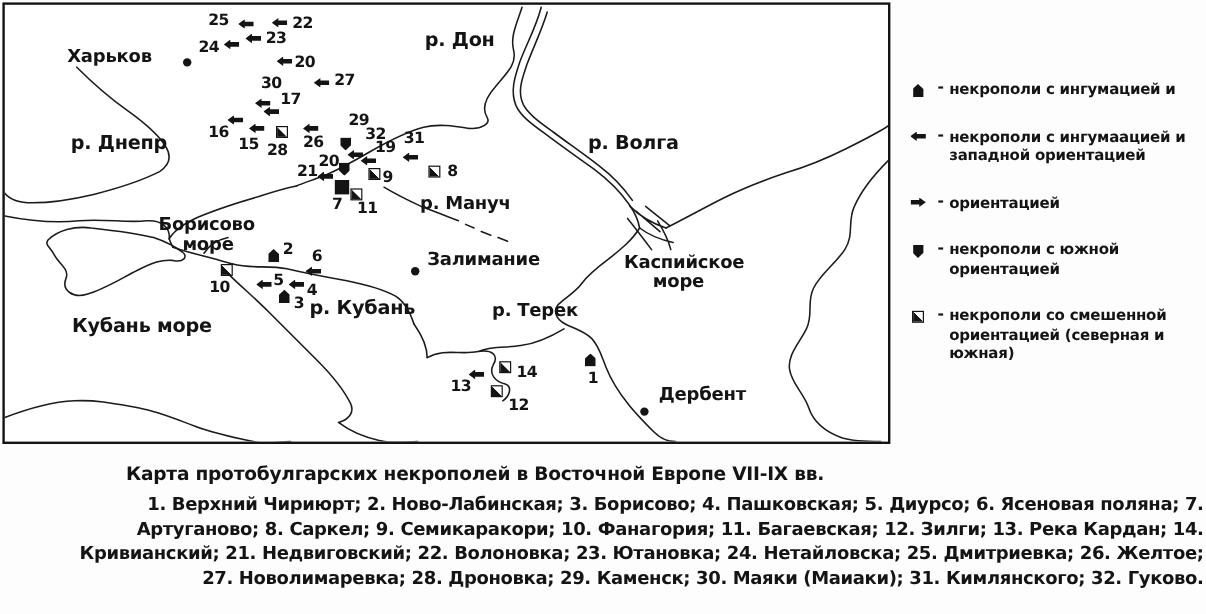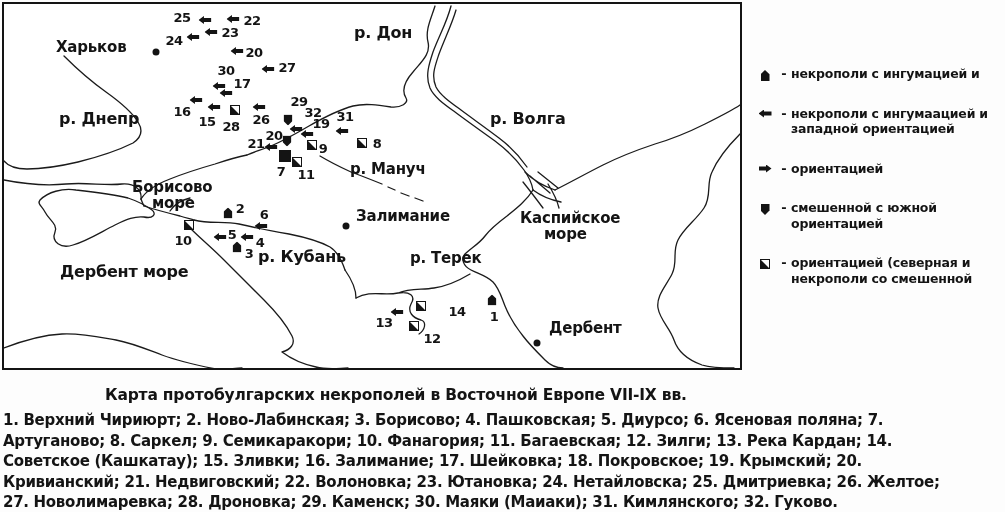--- a/index.html
+++ b/index.html
@@ -43,21 +43,21 @@
   .legend-glyph-box{width:24px;display:flex;justify-content:center;padding-top:4px;flex:none;}
   .legend-dash{width:14px;flex:none;font-weight:bold;font-size:13px;line-height:15px;text-align:center;}
   .legend-text{font-weight:bold;font-size:12.5px;line-height:15.5px;letter-spacing:-0.2px;}
   
   .map-title{
     position:absolute;left:105px;top:386px;width:880px;
     font-weight:bold;font-size:15.5px;letter-spacing:-0.2px;white-space:nowrap;
   }
   .site-list{
     position:absolute;left:3px;top:410px;width:1000px;
-    font-weight:bold;font-size:15px;line-height:20.5px;letter-spacing:-0.3px;
+    font-weight:bold;font-size:15px;line-height:20.5px;letter-spacing:-0.3px;text-align:right;
   }
   .site-list div{white-space:nowrap;}
 </style>
 </head>
 <body>
 
 <div class="stage">
 
   <div class="map-panel">
     <svg width="736" height="364" viewBox="0 0 736 364">
@@ -104,21 +104,21 @@
       <div class="geo" style="left: 350px; top: 21px; font-size: 16px;">р. Дон</div>
       <div class="geo" style="left: 486px; top: 107px; font-size: 16px;">р. Волга</div>
       <div class="geo" style="left: 346px; top: 158px; font-size: 15px;">р. Мануч</div>
       <div class="geo" style="left: 128px; top: 176px; font-size: 15px;">Борисово</div>
       <div class="geo" style="left: 148px; top: 192px; font-size: 15px;">море</div>
       <div class="geo" style="left: 352px; top: 205px; font-size: 15px;">Залимание</div>
       <div class="geo" style="left: 516px; top: 207px; font-size: 15px;">Каспийское</div>
       <div class="geo" style="left: 540px; top: 223px; font-size: 15px;">море</div>
       <div class="geo" style="left: 254px; top: 245px; font-size: 16px;">р. Кубань</div>
       <div class="geo" style="left: 406px; top: 247px; font-size: 15px;">р. Терек</div>
-      <div class="geo" style="left: 56px; top: 260px; font-size: 16px;">Дербент море</div>
+      <div class="geo" style="left: 56px; top: 260px; font-size: 16px;">Кубань море</div>
       <div class="geo" style="left: 545px; top: 317px; font-size: 15px;">Дербент</div>
       <div class="mk sh-DOT" style="left: 152px; top: 48px;"></div>
       <div class="mk sh-DOT" style="left: 342px; top: 222px;"></div>
       <div class="mk sh-DOT" style="left: 533px; top: 339px;"></div>
       <div class="mk sh-W" style="left: 201px; top: 16px;"></div>
       <div class="mk-label" style="left: 178px; top: 13px;">25</div>
       <div class="mk sh-W" style="left: 229px; top: 15px;"></div>
       <div class="mk-label" style="left: 248px; top: 16px;">22</div>
       <div class="mk sh-W" style="left: 207px; top: 28px;"></div>
       <div class="mk-label" style="left: 226px; top: 28px;">23</div>
@@ -168,21 +168,21 @@
       <div class="mk-label" style="left: 228px; top: 230px;">5</div>
       <div class="mk sh-W" style="left: 243px; top: 233px;"></div>
       <div class="mk-label" style="left: 256px; top: 238px;">4</div>
       <div class="mk sh-N" style="left: 233px; top: 243px;"></div>
       <div class="mk-label" style="left: 245px; top: 249px;">3</div>
       <div class="mk sh-M" style="left: 185px; top: 221px;"></div>
       <div class="mk-label" style="left: 179px; top: 236px;">10</div>
       <div class="mk sh-W" style="left: 393px; top: 308px;"></div>
       <div class="mk-label" style="left: 380px; top: 318px;">13</div>
       <div class="mk sh-M" style="left: 417px; top: 302px;"></div>
-      <div class="mk-label" style="left: 435px; top: 307px; margin-left: 18px;">14</div>
+      <div class="mk-label" style="left: 435px; top: 307px;">14</div>
       <div class="mk sh-M" style="left: 410px; top: 322px;"></div>
       <div class="mk-label" style="left: 428px; top: 334px;">12</div>
       <div class="mk sh-N" style="left: 488px; top: 296px;"></div>
       <div class="mk-label" style="left: 490px; top: 312px;">1</div>
     </div>
 
   <div class="legend">
       <div class="legend-row">
         <div class="legend-glyph-box">
           <div class="sh-N"></div>
@@ -210,39 +210,39 @@
         <div class="legend-text">
           <div>ориентацией</div>
         </div>
       </div>
       <div class="legend-row">
         <div class="legend-glyph-box">
           <div class="sh-S"></div>
         </div>
         <div class="legend-dash">-</div>
         <div class="legend-text">
-          <div>смешенной с южной</div>
+          <div>некрополи с южной</div>
           <div>ориентацией</div>
         </div>
       </div>
       <div class="legend-row">
         <div class="legend-glyph-box">
           <div class="sh-M"></div>
         </div>
         <div class="legend-dash">-</div>
         <div class="legend-text">
+          <div>некрополи со смешенной</div>
           <div>ориентацией (северная и</div>
-          <div>некрополи со смешенной</div>
+          <div>южная)</div>
         </div>
       </div>
     </div>
 
   <div class="map-title">Карта протобулгарских некрополей в Восточной Европе VII-IX вв.</div>
 
   <div class="site-list">
       <div>1. Верхний Чириюрт; 2. Ново-Лабинская; 3. Борисово; 4. Пашковская; 5. Диурсо; 6. Ясеновая поляна; 7.</div>
       <div>Артуганово; 8. Саркел; 9. Семикаракори; 10. Фанагория; 11. Багаевская; 12. Зилги; 13. Река Кардан; 14.</div>
-      <div>Советское (Кашкатау); 15. Зливки; 16. Залимание; 17. Шейковка; 18. Покровское; 19. Крымский; 20.</div>
       <div>Кривианский; 21. Недвиговский; 22. Волоновка; 23. Ютановка; 24. Нетайловска; 25. Дмитриевка; 26. Желтое;</div>
       <div>27. Новолимаревка; 28. Дроновка; 29. Каменск; 30. Маяки (Маиаки); 31. Кимлянского; 32. Гуково.</div>
     </div>
 
 </div>
 
 </body></html>

